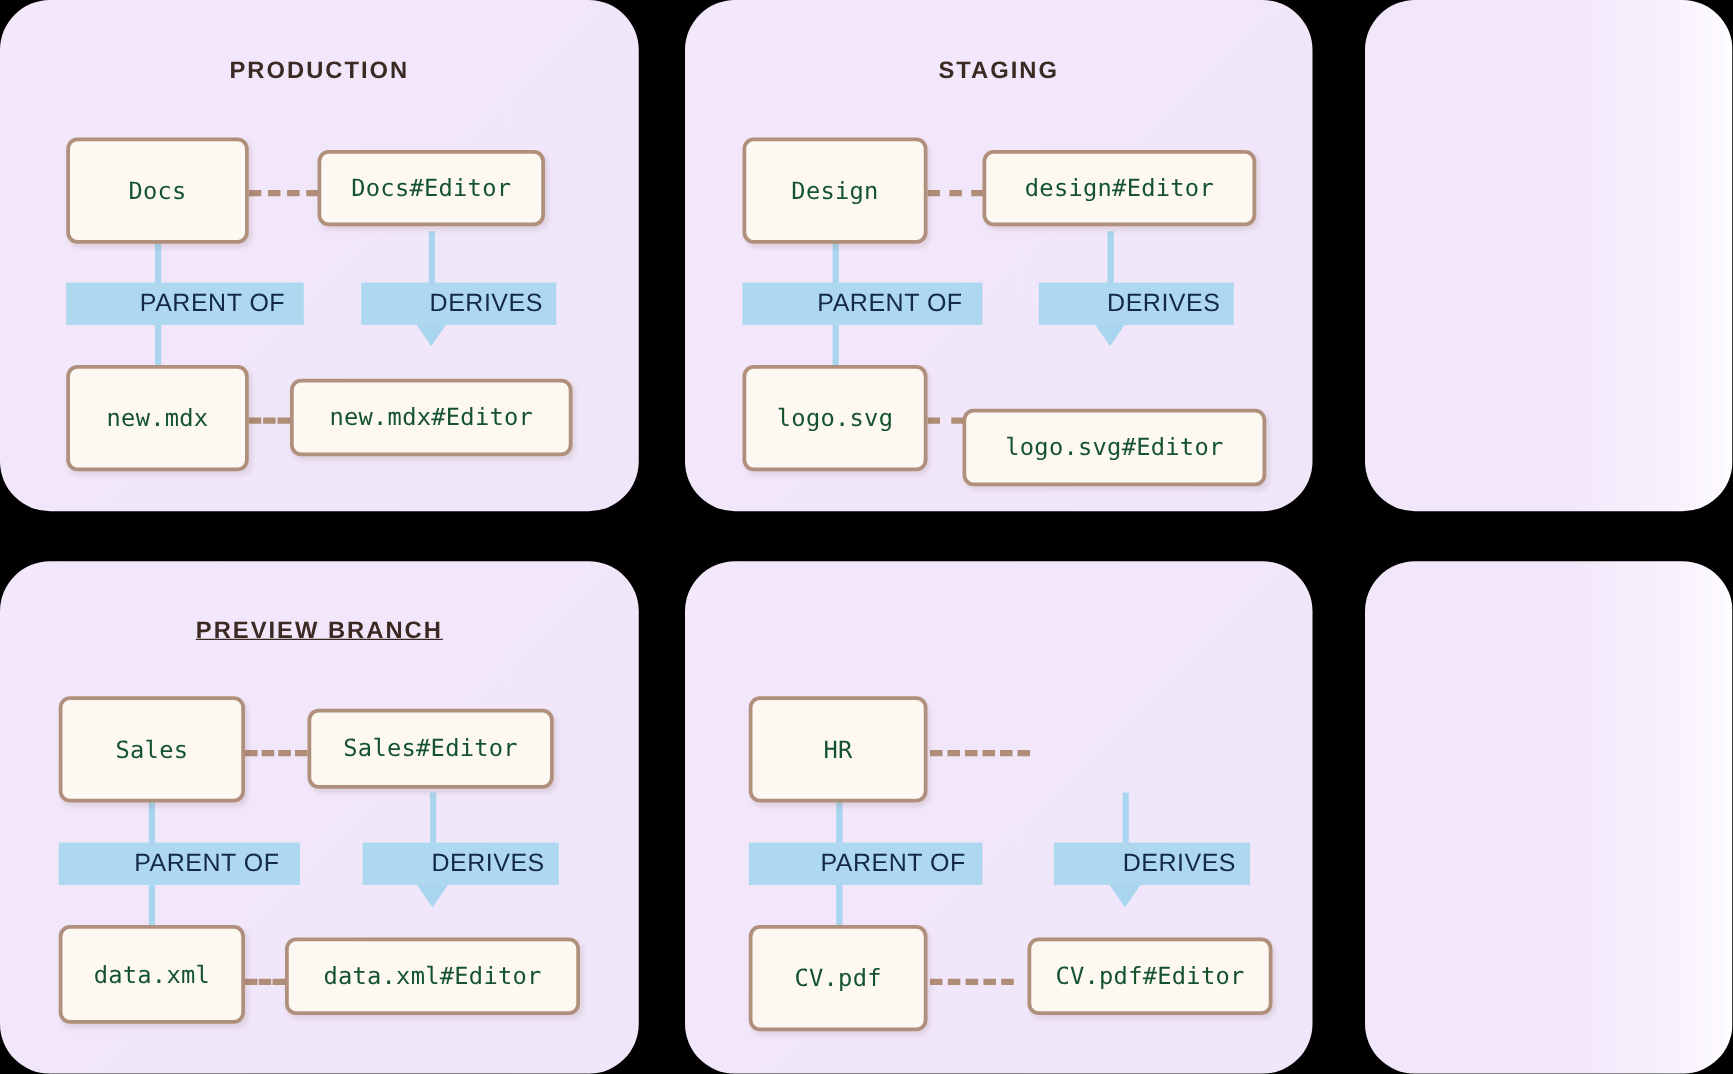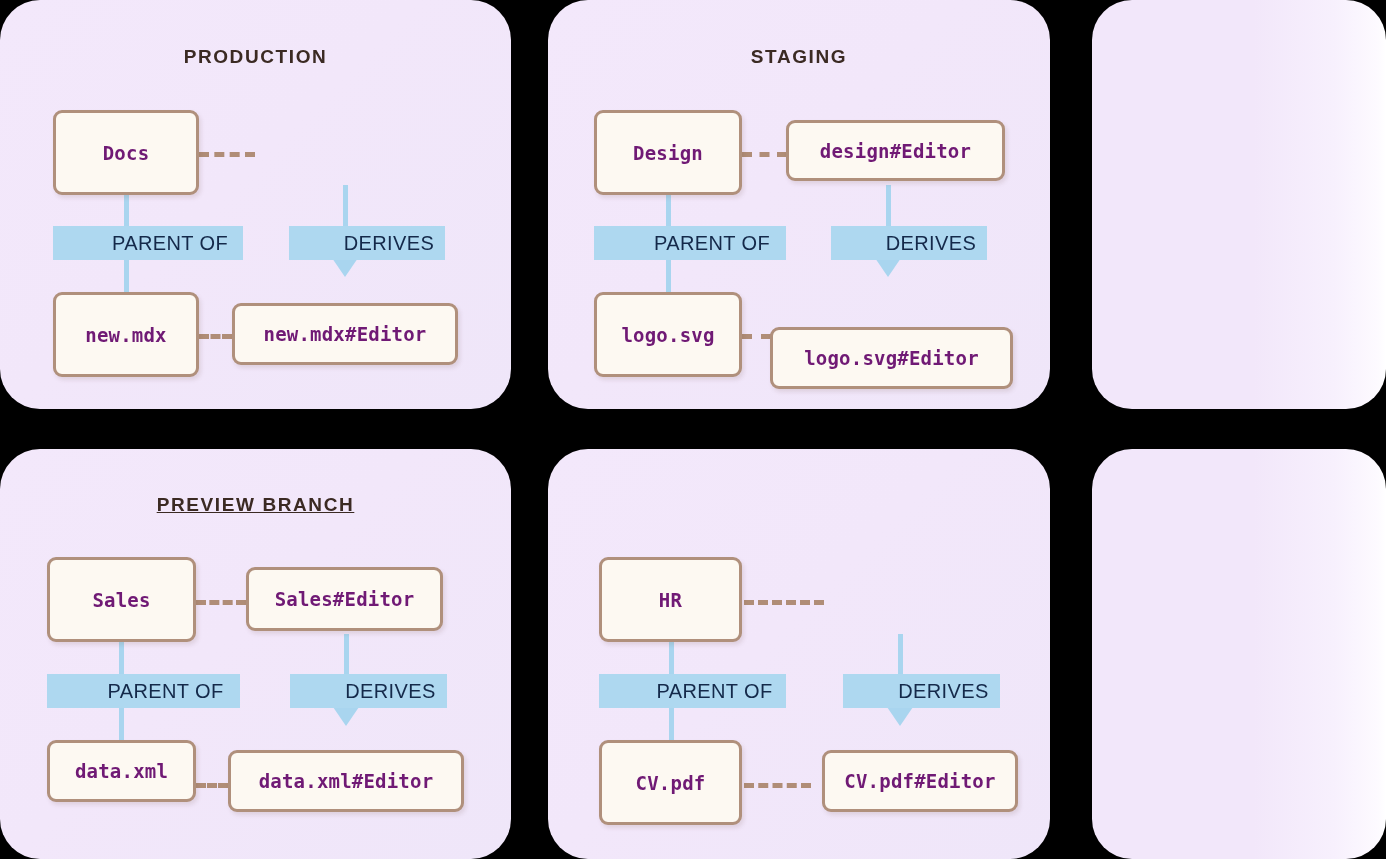--- a/index.html
+++ b/index.html
@@ -65,28 +65,27 @@
   
   .node {
     position: absolute;
     box-sizing: border-box;
     background: #fdf9f2;
     border: 3px solid #b0907c;
     border-radius: 9px;
     display: flex;
     align-items: center;
     justify-content: center;
-    color: #701a75;
+    color: #14532d;
     font-family: "DejaVu Sans Mono", "Liberation Mono", monospace;
     font-size: 19px;
     letter-spacing: 0.2px;
     box-shadow: 2px 3px 4px rgba(110, 80, 70, 0.14);
     white-space: nowrap;
     z-index: 3;
-    font-weight: bold;
   }
 
   
   .edge-line {
     position: absolute;
     width: 5px;
     background: #a9d5ef;
     z-index: 1;
   }
 
@@ -138,20 +137,21 @@
 
       <div class="edge-line" style="left:124px; top:190px; height:110px;"></div>
 
       <div class="edge-line" style="left:343px; top:185px; height:85px;"></div>
       <div class="arrow-head" style="left:332px; top:258px;"></div>
 
       <div class="dash-line" style="left:199px; top:152px; width:56px;"></div>
       <div class="dash-line" style="left:199px; top:334px; width:33px;"></div>
 
       <div class="node" style="left:53px;  top:110px; width:146px; height:85px;">Docs</div>
+      <div class="node" style="left:254px; top:120px; width:182px; height:61px;">Docs#Editor</div>
       <div class="node" style="left:53px;  top:292px; width:146px; height:85px;">new.mdx</div>
       <div class="node" style="left:232px; top:303px; width:226px; height:62px;">new.mdx#Editor</div>
 
       <div class="edge-label" style="left:53px;  top:226px; width:146px;">PARENT OF</div>
       <div class="edge-label" style="left:289px; top:226px; width:112px;">DERIVES</div>
     </div>
   </div>
 
   <div class="card col2 row1">
     <div class="card-title" style="top:46px;">STAGING</div>
@@ -184,21 +184,21 @@
     <div class="graph">
       <div class="edge-line" style="left:119px; top:189px; height:110px;"></div>
       <div class="edge-line" style="left:344px; top:185px; height:85px;"></div>
       <div class="arrow-head" style="left:333px; top:258px;"></div>
 
       <div class="dash-line" style="left:196px; top:151px; width:50px;"></div>
       <div class="dash-line" style="left:196px; top:334px; width:32px;"></div>
 
       <div class="node" style="left:47px;  top:108px; width:149px; height:85px;">Sales</div>
       <div class="node" style="left:246px; top:118px; width:197px; height:64px;">Sales#Editor</div>
-      <div class="node" style="left:47px;  top:291px; width:149px; height:62px;">data.xml</div>
+      <div class="node" style="left:47px;  top:291px; width:149px; height:79px;">data.xml</div>
       <div class="node" style="left:228px; top:301px; width:236px; height:62px;">data.xml#Editor</div>
 
       <div class="edge-label" style="left:47px;  top:225px; width:149px;">PARENT OF</div>
       <div class="edge-label" style="left:290px; top:225px; width:113px;">DERIVES</div>
     </div>
   </div>
 
   <div class="card col2 row2">
 
     <div class="graph">

